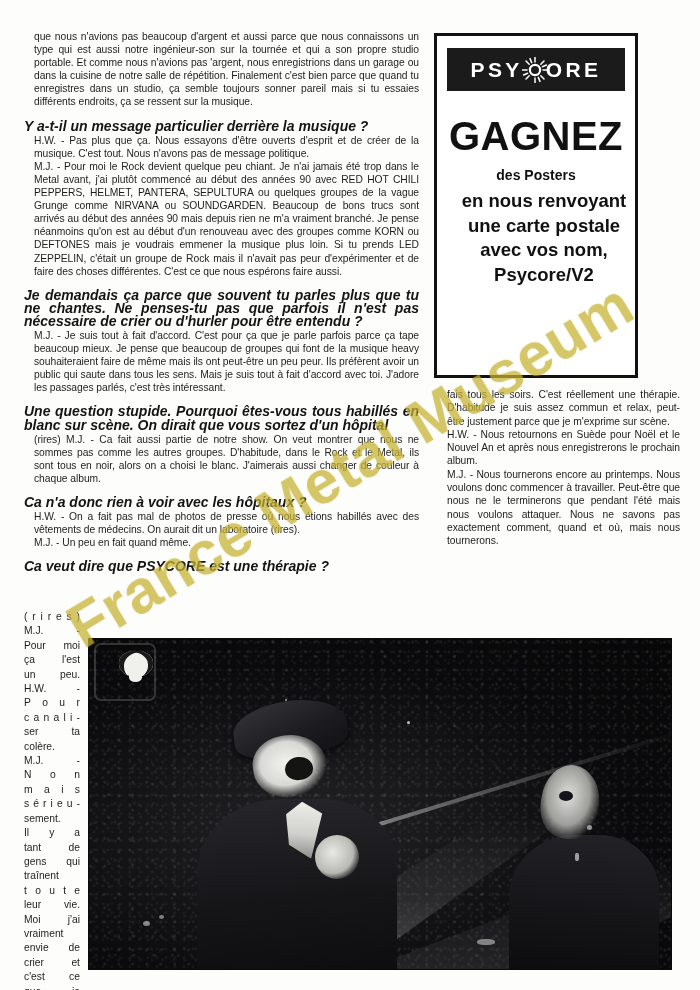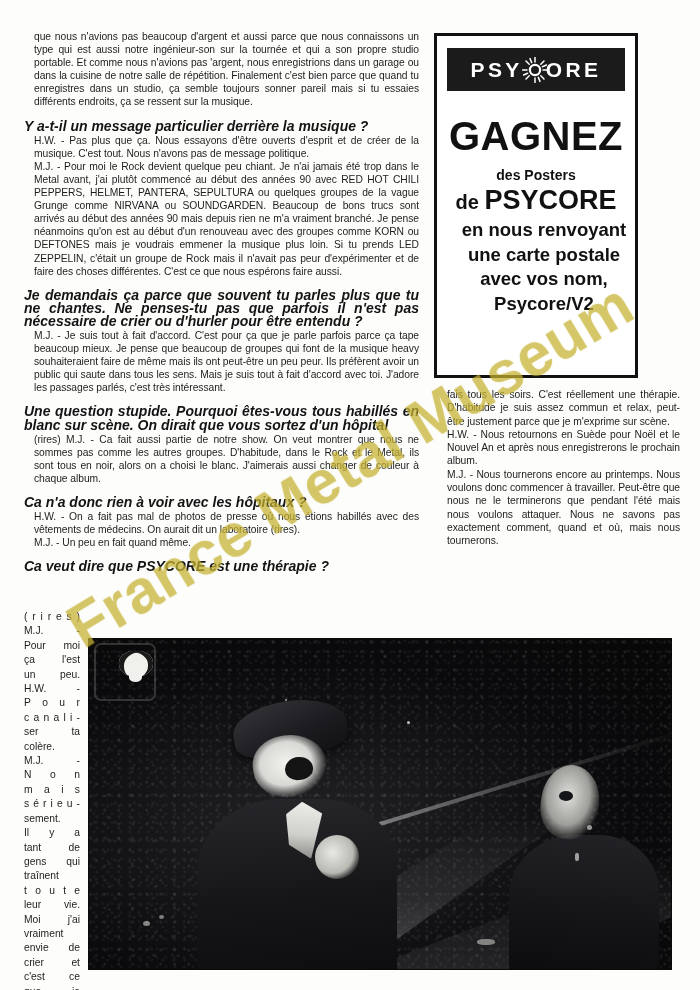--- a/index.html
+++ b/index.html
@@ -364,23 +364,20 @@
             </g>
             <circle cx="13" cy="13" r="5.1" fill="none" stroke="#ffffff" stroke-width="2.2"></circle>
           </svg>
         </span>
         <span>ORE</span>
       </div>
     </div>
 
     <div class="ad-h1">GAGNEZ</div>
     <div class="ad-l2">des Posters</div>
-    <div class="ad-l4">
-      <span>de </span><span class="big">PSYCORE</span>
-    </div>
     <div class="ad-body" id="ad-body">
         <div>en nous renvoyant</div>
         <div>une carte postale</div>
         <div>avec vos nom,</div>
         <div>Psycore/V2</div>
       </div>
   </div>
 
   <div class="photo">
     <div class="ph-layer ph-vign"></div>

